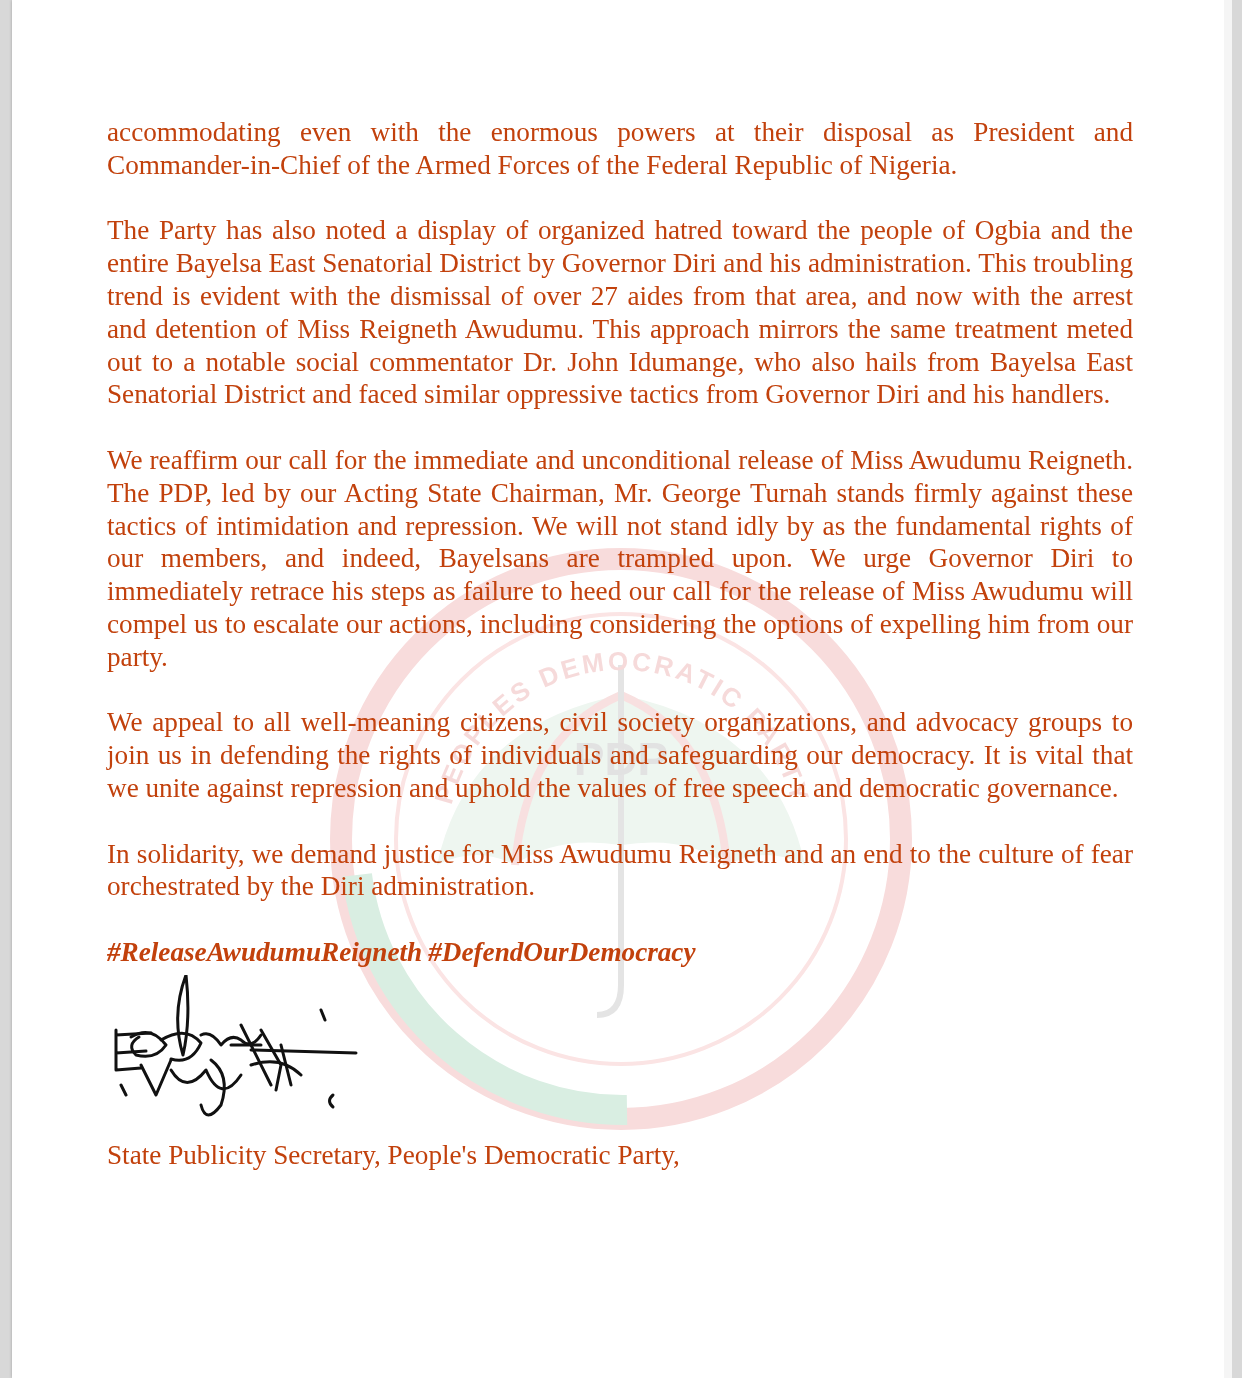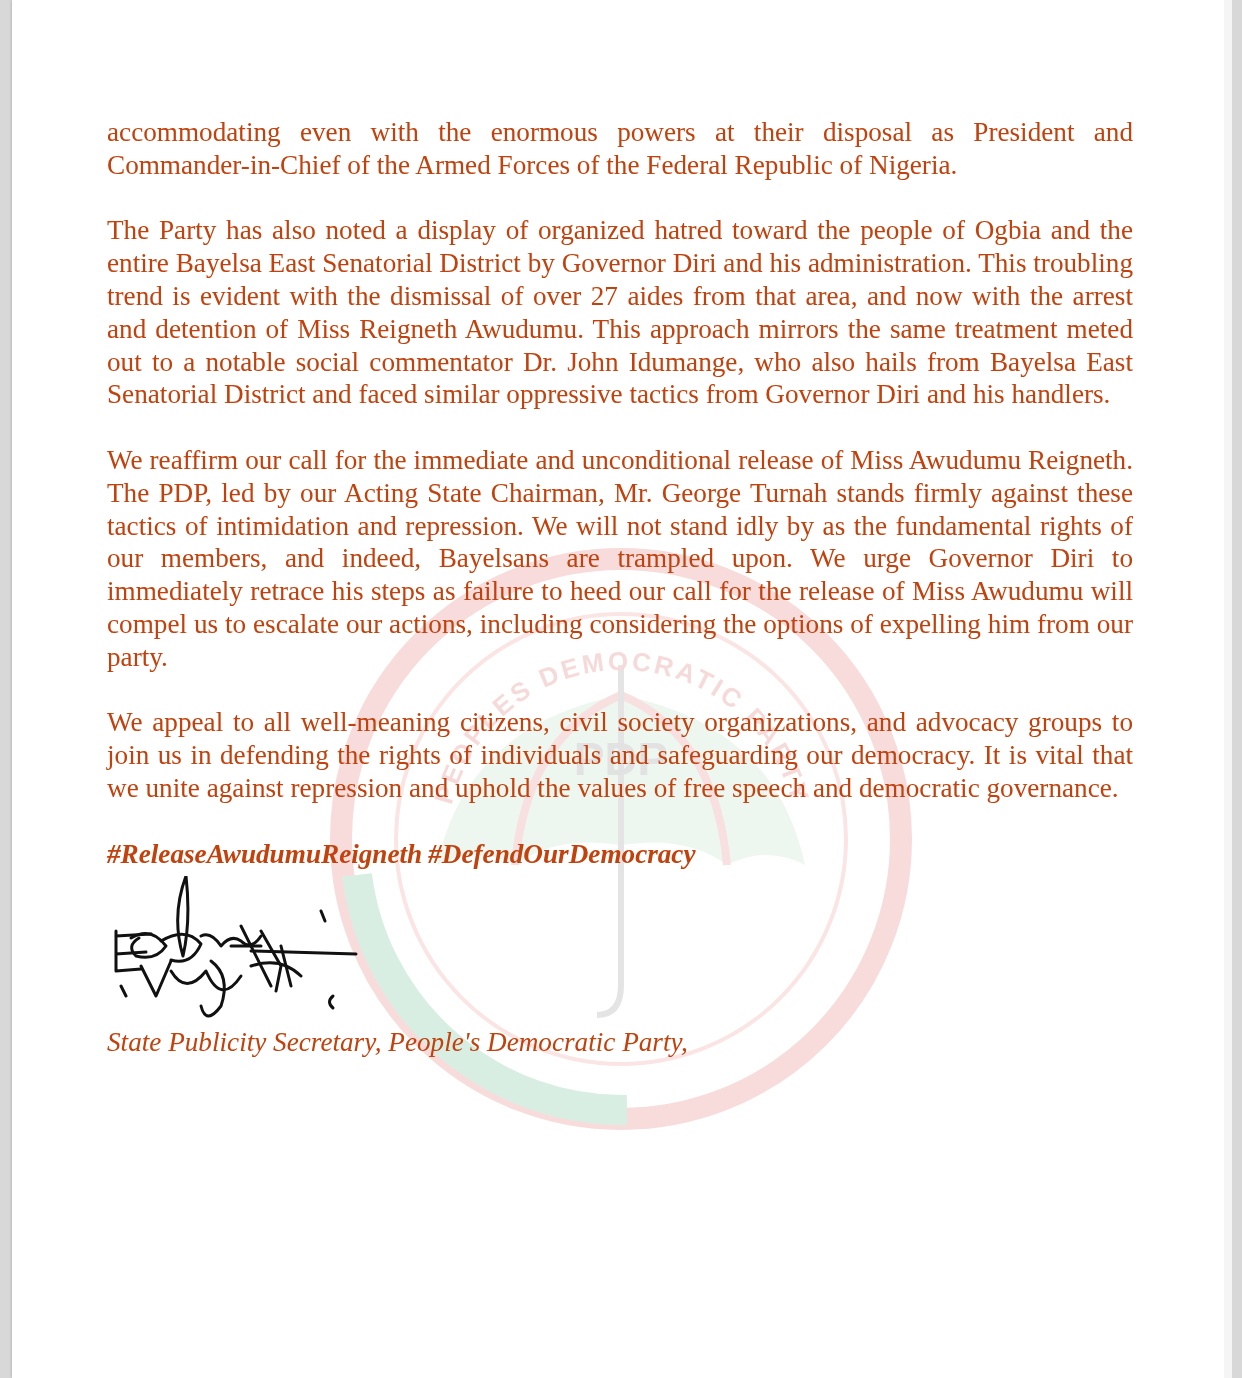--- a/index.html
+++ b/index.html
@@ -35,21 +35,21 @@
   .hashtags {
     font-weight: bold; font-style: italic;
     margin: 0 0 6px 0;
     font-size: 27.2px;
   }
   .hashtags span { margin-right: 6px; text-align: right; }
   .signature {
     display: block; width: 250px; height: 150px; margin-left: 4px;
   }
   .signer-name { font-weight: bold; font-size: 27.2px; margin-top: 2px; }
-  .signer-title { font-style: italic; font-size: 27.2px; }
+  .signer-title { font-size: 27.2px; margin-top: 14px; }
 </style>
 </head>
 <body>
 
 <div class="page"></div>
 <div class="page-edge-right"></div>
 
 <svg class="watermark" viewBox="0 0 588 588">
   <defs>
     <path id="ringPath" d="M 120 300 A 175 175 0 0 1 470 300"></path>
@@ -66,20 +66,21 @@
   <text font-family="Liberation Sans, sans-serif" font-weight="bold" font-size="26" fill="#f6dada" letter-spacing="3">
     <textPath href="#ringPath" startOffset="50%" text-anchor="middle">PEOPLES DEMOCRATIC PARTY</textPath>
   </text>
 </svg>
 
 <div class="content">
   <p class="para">accommodating even with the enormous powers at their disposal as President and Commander-in-Chief of the Armed Forces of the Federal Republic of Nigeria.</p>
   <p class="para">The Party has also noted a display of organized hatred toward the people of Ogbia and the entire Bayelsa East Senatorial District by Governor Diri and his administration. This troubling trend is evident with the dismissal of over 27 aides from that area, and now with the arrest and detention of Miss Reigneth Awudumu. This approach mirrors the same treatment meted out to a notable social commentator Dr. John Idumange, who also hails from Bayelsa East Senatorial District and faced similar oppressive tactics from Governor Diri and his handlers.</p>
   <p class="para">We reaffirm our call for the immediate and unconditional release of Miss Awudumu Reigneth. The PDP, led by our Acting State Chairman, Mr. George Turnah stands firmly against these tactics of intimidation and repression. We will not stand idly by as the fundamental rights of our members, and indeed, Bayelsans are trampled upon. We urge Governor Diri to immediately retrace his steps as failure to heed our call for the release of Miss Awudumu will compel us to escalate our actions, including considering the options of expelling him from our party.</p>
   <p class="para">We appeal to all well-meaning citizens, civil society organizations, and advocacy groups to join us in defending the rights of individuals and safeguarding our democracy. It is vital that we unite against repression and uphold the values of free speech and democratic governance.</p>
+  <p class="para">In solidarity, we demand justice for Miss Awudumu Reigneth and an end to the culture of fear orchestrated by the Diri administration.</p>
 
   <div class="hashtags">
     <span>#ReleaseAwudumuReigneth</span><span>#DefendOurDemocracy</span>
   </div>
 
   <svg class="signature" viewBox="0 0 250 150">
     <g fill="none" stroke="#111" stroke-width="3" stroke-linecap="round" stroke-linejoin="round">
       <path d="M 75 0 Q 60 40 72 80 Q 80 45 75 0"></path>
       <path d="M 5 55 L 5 95 M 5 60 L 40 58 M 5 78 L 35 76 M 5 95 L 30 93"></path>
       <path d="M 20 62 Q 40 50 55 70 Q 45 85 25 80 Q 15 70 28 62"></path>

